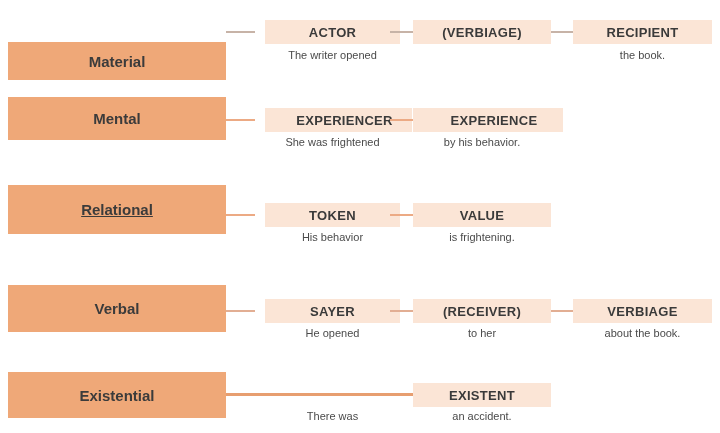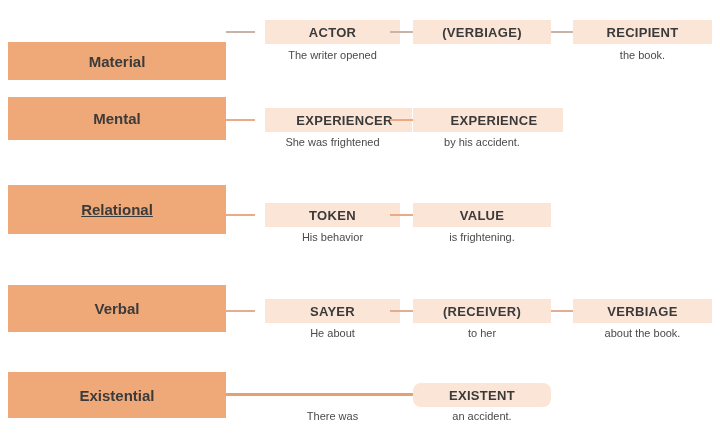--- a/index.html
+++ b/index.html
@@ -70,40 +70,40 @@
   <div class="rbox c3 rb1" style="background: rgb(251, 229, 214);">RECIPIENT</div>
   <div class="ex c1 ex1">The writer opened</div>
   <div class="ex c3 ex1">the book.</div>
 
   <div class="pbox p2" style="background: rgb(239, 168, 120);">Mental</div>
   <div class="line ln2" style="background: rgb(236, 170, 132);"></div>
   <div class="rbox c1 rb2" style="background: rgb(251, 229, 214);">EXPERIENCER</div>
   <div class="line d2a" style="background: rgb(236, 170, 132);"></div>
   <div class="rbox c2 rb2" style="background: rgb(251, 229, 214);">EXPERIENCE</div>
   <div class="ex c1 ex2">She was frightened</div>
-  <div class="ex c2 ex2">by his accident.</div>
+  <div class="ex c2 ex2">by his behavior.</div>
 
   <div class="pbox p3" style="background: rgb(239, 168, 120);">Relational</div>
   <div class="line ln3" style="background: rgb(236, 170, 132);"></div>
   <div class="rbox c1 rb3" style="background: rgb(251, 229, 214);">TOKEN</div>
   <div class="line d3a" style="background: rgb(236, 170, 132);"></div>
   <div class="rbox c2 rb3" style="background: rgb(251, 229, 214);">VALUE</div>
   <div class="ex c1 ex3">His behavior</div>
   <div class="ex c2 ex3">is frightening.</div>
 
   <div class="pbox p4" style="background: rgb(239, 168, 120);">Verbal</div>
   <div class="line ln4" style="background: rgb(226, 174, 147);"></div>
   <div class="rbox c1 rb4" style="background: rgb(251, 229, 214);">SAYER</div>
   <div class="line d4a" style="background: rgb(226, 174, 147);"></div>
   <div class="rbox c2 rb4" style="background: rgb(251, 229, 214);">(RECEIVER)</div>
   <div class="line d4b" style="background: rgb(226, 174, 147);"></div>
   <div class="rbox c3 rb4" style="background: rgb(251, 229, 214);">VERBIAGE</div>
-  <div class="ex c1 ex4">He about</div>
+  <div class="ex c1 ex4">He opened</div>
   <div class="ex c2 ex4">to her</div>
   <div class="ex c3 ex4">about the book.</div>
 
   <div class="pbox p5" style="background: rgb(239, 168, 120);">Existential</div>
   <div class="line ln5" style="background: rgb(231, 158, 112);"></div>
-  <div class="rbox c2 rb5" style="background: rgb(251, 229, 214); border-radius: 8px;">EXISTENT</div>
+  <div class="rbox c2 rb5" style="background: rgb(251, 229, 214);">EXISTENT</div>
   <div class="ex c1 ex5">There was</div>
   <div class="ex c2 ex5">an accident.</div>
 
 </div>
 
 </body></html>

